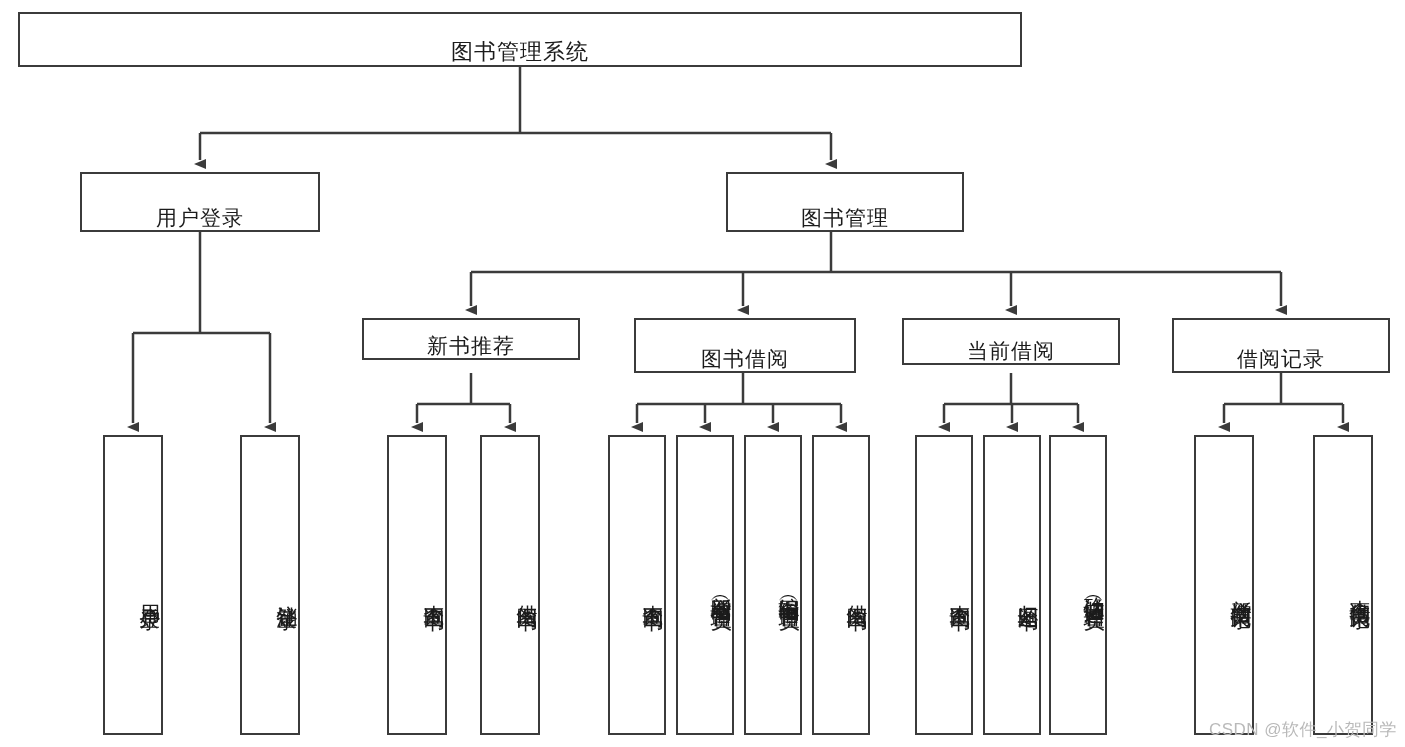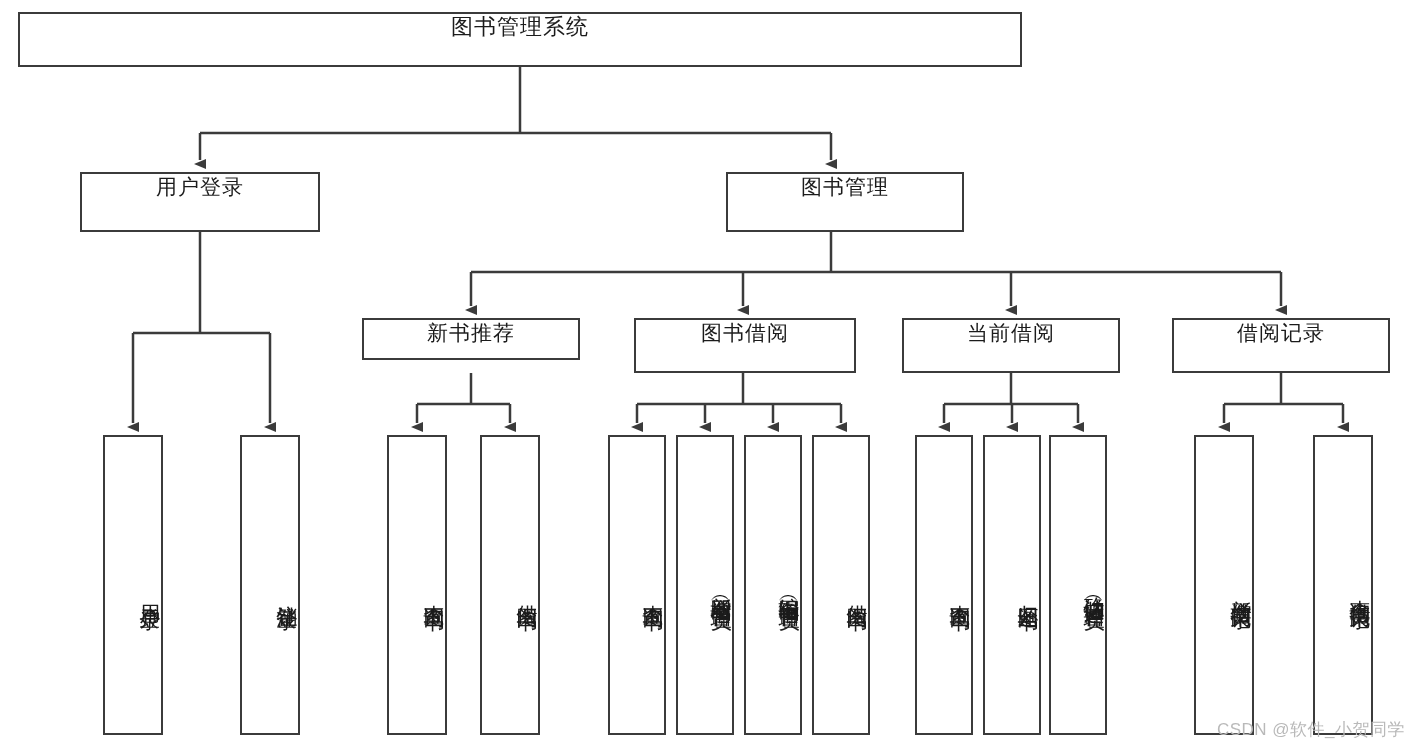--- a/index.html
+++ b/index.html
@@ -25,21 +25,21 @@
     width: 1405px;
     height: 747px;
     pointer-events: none;
   }
   .node {
     position: absolute;
     box-sizing: border-box;
     border: 2px solid #3b3b3b;
     background: #ffffff;
     display: flex;
-    align-items: flex-start;
+    align-items: flex-end;
     justify-content: center;
     color: #1b1b1b;
     overflow: hidden;
   }
   .node.horiz {
     font-size: 21px;
     letter-spacing: 1px;
     line-height: 1.2;
   }
   .node.root {
@@ -58,21 +58,21 @@
   .node.vert.tall {
     padding-top: 8px;
   }
   .label-v {
     writing-mode: vertical-rl;
     text-orientation: upright;
     white-space: nowrap;
   }
   #watermark {
     position: absolute;
-    right: 0;
+    right: 8px;
     bottom: 6px;
     font-size: 17px;
     color: #b9b9b9;
     white-space: nowrap;
     letter-spacing: 0.5px;
     text-align: center;
   }
 </style>
 </head>
 <body>
@@ -135,21 +135,21 @@
     </div>
 
   <div class="node horiz" style="left: 362px; top: 318px; width: 218px; height: 42px;">
       <span>新书推荐</span>
     </div>
 
   <div class="node horiz" style="left: 634px; top: 318px; width: 222px; height: 55px;">
       <span>图书借阅</span>
     </div>
 
-  <div class="node horiz" style="left: 902px; top: 318px; width: 218px; height: 55px;">
+  <div class="node horiz" style="left: 902px; top: 318px; width: 218px; height: 47px;">
       <span>当前借阅</span>
     </div>
 
   <div class="node horiz" style="left: 1172px; top: 318px; width: 218px; height: 55px;">
       <span>借阅记录</span>
     </div>
 
   <div class="node vert" style="left: 103px; top: 435px; width: 60px; height: 300px;">
       <span class="label-v">用户登录</span>
     </div>

